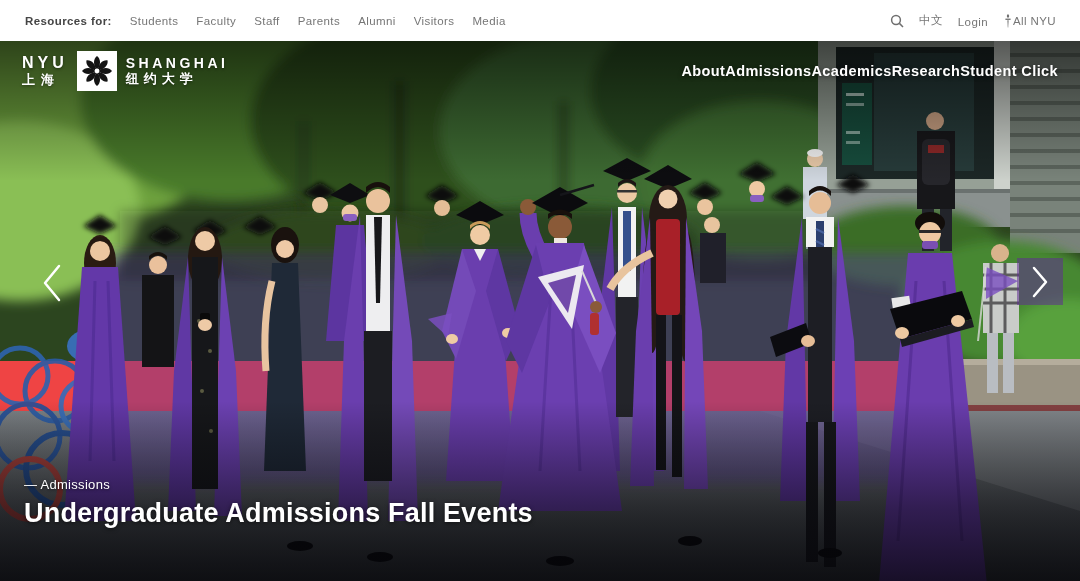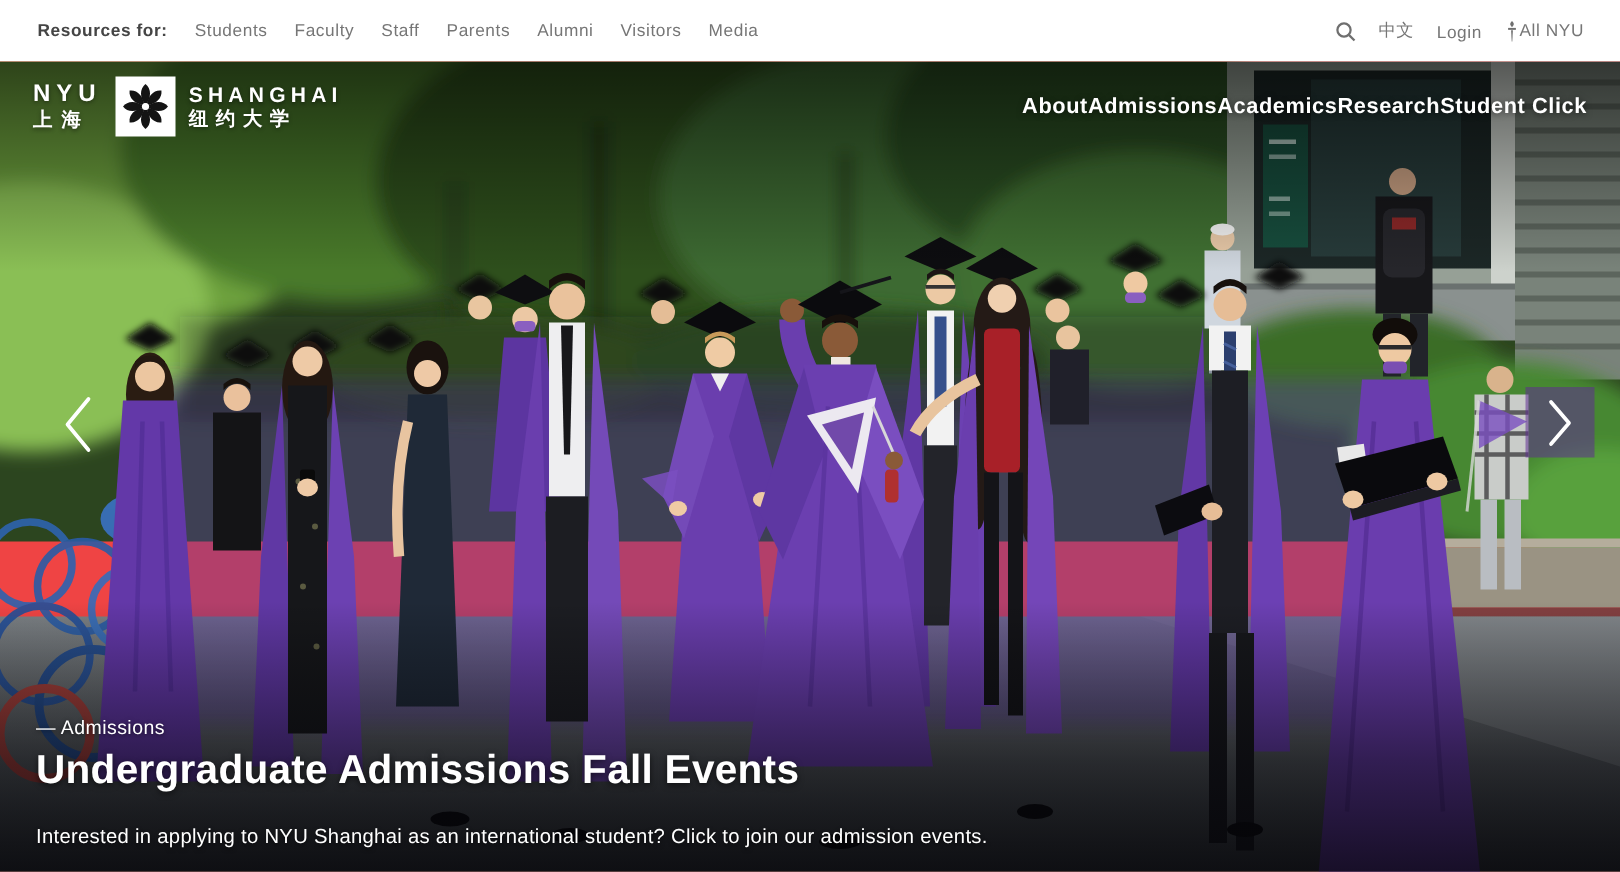--- a/index.html
+++ b/index.html
@@ -366,21 +366,20 @@
       <span class="nav-link">About</span>
       <span class="nav-link">Admissions</span>
       <span class="nav-link">Academics</span>
       <span class="nav-link">Research</span>
       <span class="nav-link">Student Click</span>
     </nav>
   </div>
 
   <div class="breadcrumb">— Admissions</div>
   <h1 class="hero-title">Undergraduate Admissions Fall Events</h1>
-  <div class="hero-sub">Interested in applying to NYU Shanghai as an international student? Click to join our admission events.</div>
 
   <button class="arrow arrow-prev">
     <svg width="22" height="40" viewBox="0 0 22 40">
         <polyline points="18,3 4,20 18,37" fill="none" stroke="#ffffff" stroke-width="2.5" stroke-linecap="round" stroke-linejoin="round"></polyline>
       </svg>
   </button>
   <button class="arrow arrow-next">
     <svg width="20" height="34" viewBox="0 0 20 34">
         <polyline points="4,3 16,17 4,31" fill="none" stroke="#ffffff" stroke-width="2.5" stroke-linecap="round" stroke-linejoin="round"></polyline>
       </svg>

